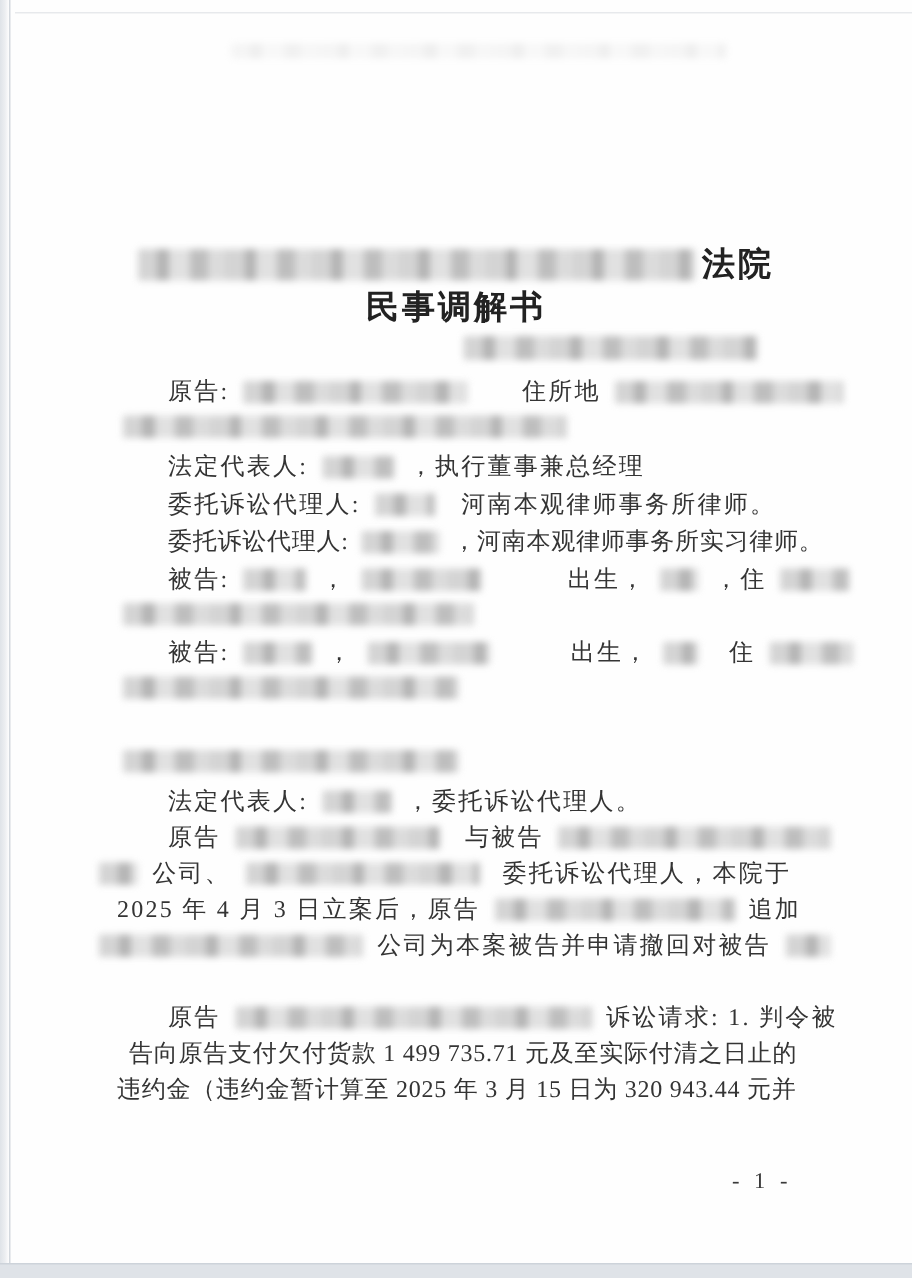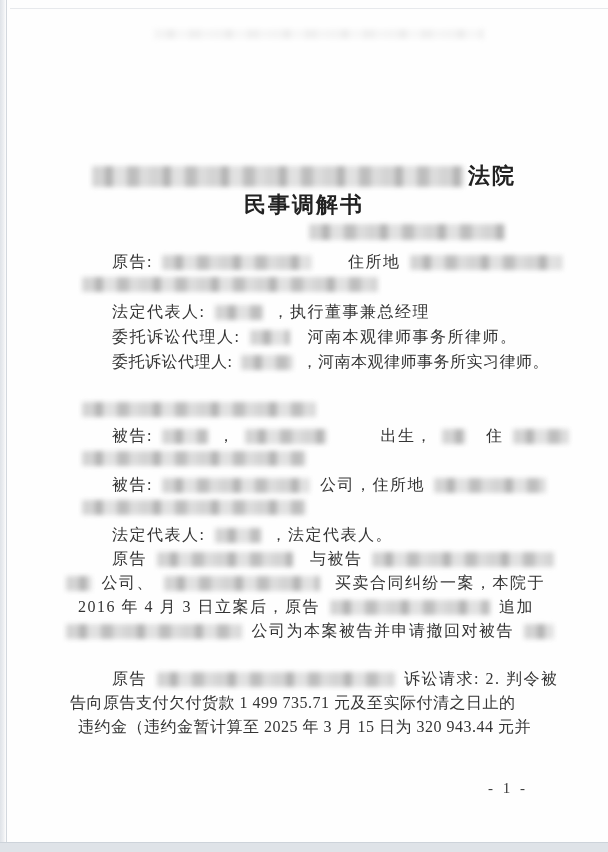--- a/index.html
+++ b/index.html
@@ -80,77 +80,81 @@
     <span>委托诉讼代理人:</span>
     <span class="redact" style="width:40px;"></span>
     <span style="margin-left:8px;">河南本观律师事务所律师。</span>
   </div>
   <div class="line tight" style="left:112px; top:351px;">
     <span>委托诉讼代理人:</span>
     <span class="redact" style="width:52px;"></span>
     <span>，河南本观律师事务所实习律师。</span>
   </div>
 
+  <div class="line" style="left:112px; top:376px;">
+    <span>被告:</span>
+    <span class="redact" style="width:42px;"></span>
+    <span>，</span>
+    <span class="redact" style="width:80px;"></span>
+    <span style="margin-left:48px;">出生，</span>
+    <span class="redact" style="width:26px;"></span>
+    <span>，住</span>
+    <span class="redact" style="width:46px;"></span>
+  </div>
   <span class="redact redact-block" style="left:78px; top:403px; width:234px; height:15px;"></span>
 
   <div class="line" style="left:112px; top:425px;">
     <span>被告:</span>
     <span class="redact" style="width:46px;"></span>
     <span>，</span>
     <span class="redact" style="width:82px;"></span>
     <span style="margin-left:44px;">出生，</span>
     <span class="redact" style="width:24px;"></span>
     <span style="margin-left:10px;">住</span>
     <span class="redact" style="width:56px;"></span>
   </div>
   <span class="redact redact-block" style="left:78px; top:452px; width:224px; height:15px;"></span>
 
-  <div class="line" style="left:112px; top:474px;">
-    <span>被告:</span>
-    <span class="redact" style="width:148px;"></span>
-    <span>公司，住所地</span>
-    <span class="redact" style="width:112px;"></span>
-  </div>
   <span class="redact redact-block" style="left:78px; top:501px; width:224px; height:15px;"></span>
 
   <div class="line" style="left:112px; top:524px;">
     <span>法定代表人:</span>
     <span class="redact" style="width:46px;"></span>
-    <span>，法定代表人。</span>
+    <span>，委托诉讼代理人。</span>
   </div>
 
   <div class="line" style="left:112px; top:548px;">
     <span>原告</span>
     <span class="redact" style="width:136px;"></span>
     <span style="margin-left:8px;text-align:center;">与被告</span>
     <span class="redact" style="width:182px;"></span>
   </div>
   <div class="line" style="left:62px; top:572px;">
     <span class="redact" style="width:26px;"></span>
     <span>公司、</span>
     <span class="redact" style="width:156px;"></span>
-    <span style="margin-left:6px;">买卖合同纠纷一案，本院于</span>
+    <span style="margin-left:6px;">委托诉讼代理人，本院于</span>
   </div>
   <div class="line" style="left:78px; top:596px;">
-    <span>2016 年 4 月 3 日立案后，原告</span>
+    <span>2025 年 4 月 3 日立案后，原告</span>
     <span class="redact" style="width:160px;"></span>
     <span>追加</span>
   </div>
   <div class="line" style="left:62px; top:620px;">
     <span class="redact" style="width:176px;"></span>
     <span>公司为本案被告并申请撤回对被告</span>
     <span class="redact" style="width:30px;"></span>
   </div>
 
   <div class="line" style="left:112px; top:668px;">
     <span>原告</span>
     <span class="redact" style="width:238px;"></span>
-    <span>诉讼请求: 2. 判令被</span>
+    <span>诉讼请求: 1. 判令被</span>
   </div>
-  <div class="line tight" style="left:70px; top:692px;text-align:center;">
+  <div class="line tight" style="left:86px; top:692px;text-align:center;">
     <span>告向原告支付欠付货款 1 499 735.71 元及至实际付清之日止的</span>
   </div>
   <div class="line tight" style="left:78px; top:716px;">
     <span>违约金（违约金暂计算至 2025 年 3 月 15 日为 320 943.44 元并</span>
   </div>
 
   <div class="line pagenum" style="left:488px; top:778px;">
     <span>- 1 -</span>
   </div>
 

